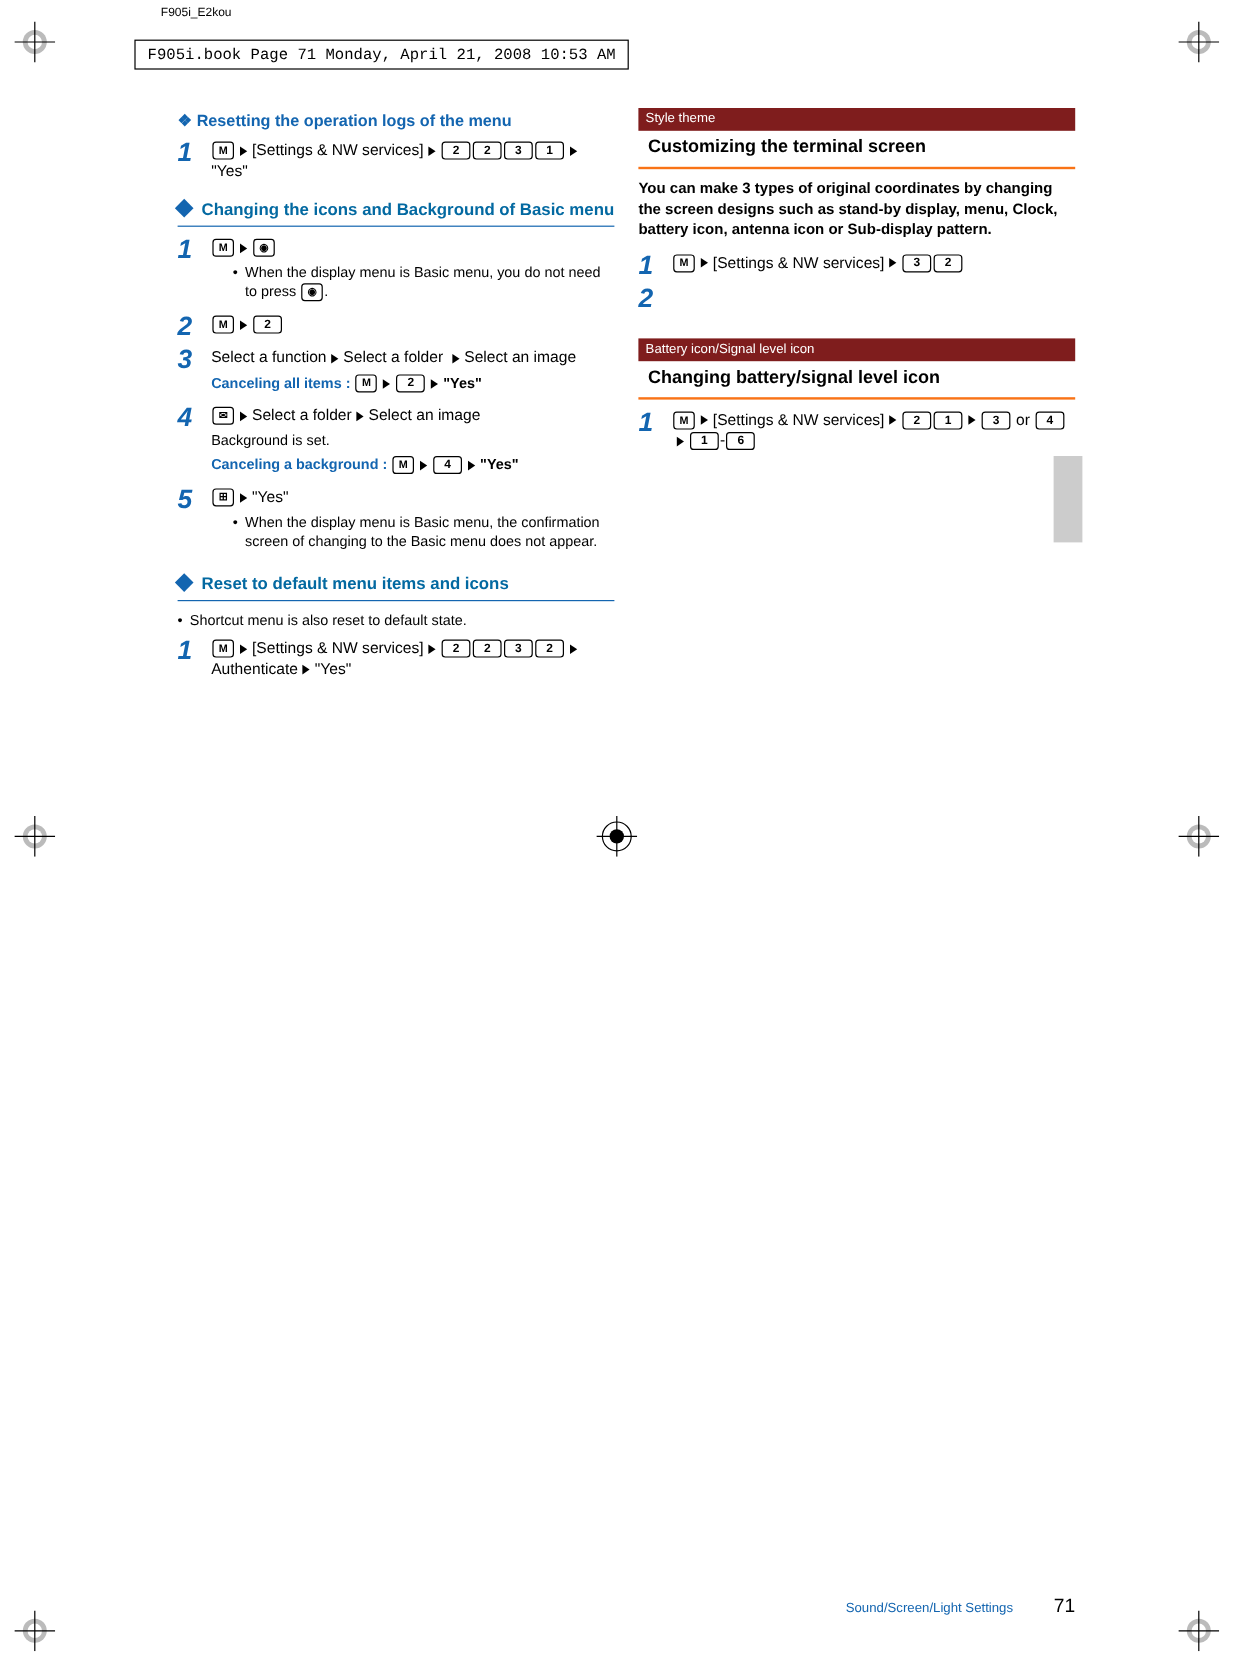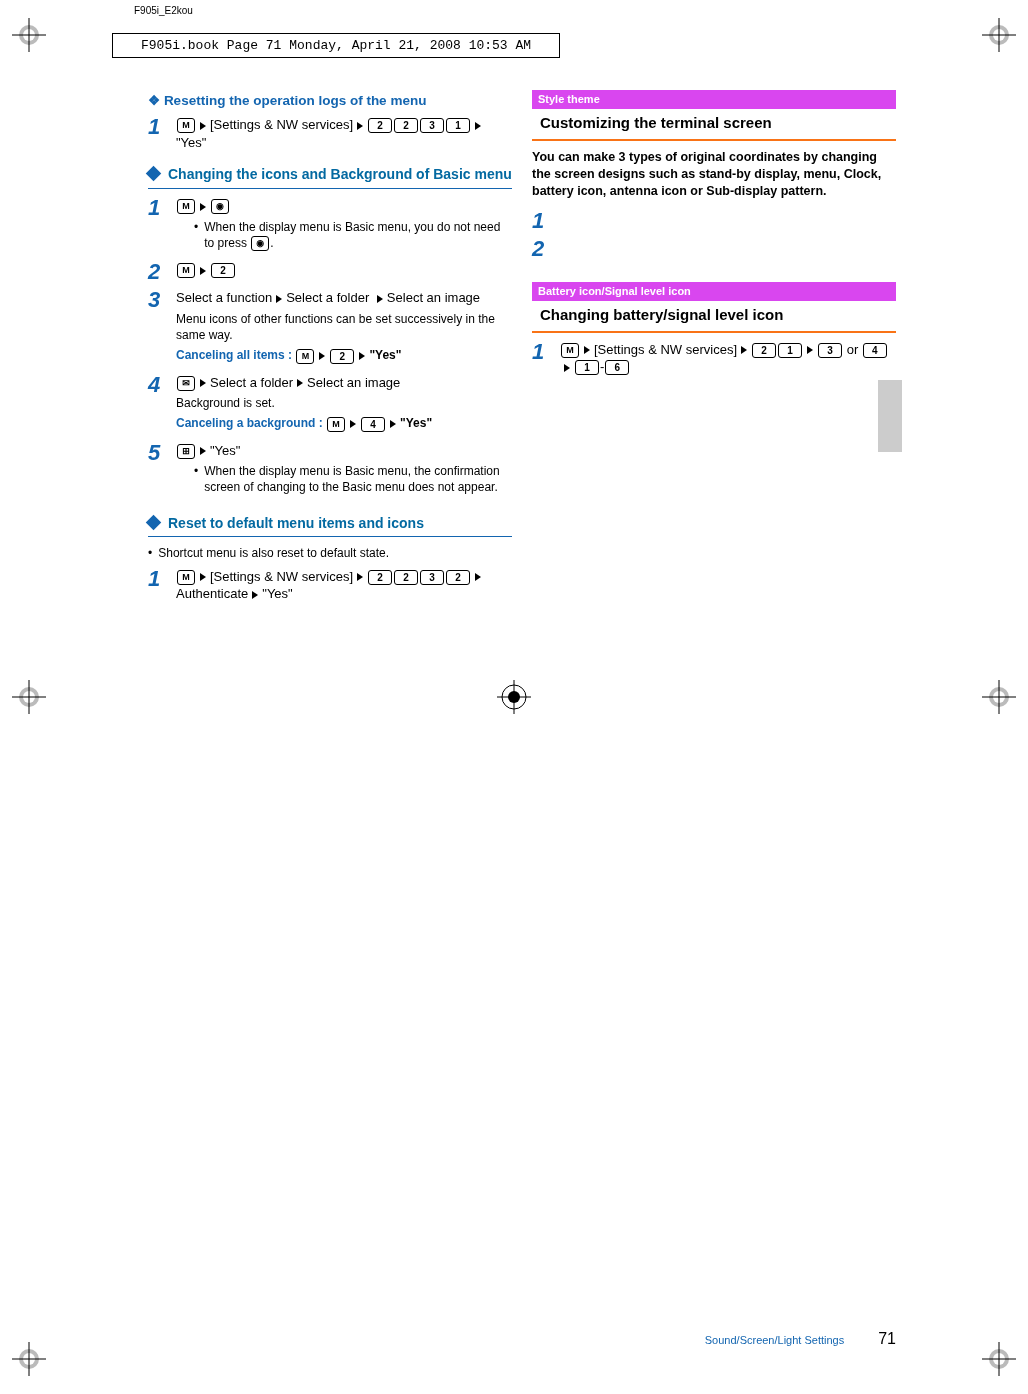--- a/index.html
+++ b/index.html
@@ -1,19 +1,19 @@
 <!DOCTYPE html>
 <html><head>
 <meta charset="utf-8">
 <style>
   * { box-sizing: border-box; margin: 0; padding: 0; }
   html, body { width: 1028px; height: 1394px; background: #fff; font-family: Arial, Helvetica, sans-serif; color: #000; }
   body { position: relative; }
   .hdr { position: absolute; top: 5px; left: 134px; font-size: 10px; }
-  .bookline { position: absolute; top: 33px; left: 112px; border: 1px solid #000; padding: 4px 28px; font-family: "Courier New", monospace; font-size: 13px; }
+  .bookline { position: absolute; top: 33px; left: 112px; border: 1px solid #000; padding: 4px 10px; font-family: "Courier New", monospace; font-size: 13px; }
   .regmark { position: absolute; width: 34px; height: 34px; }
   .regmark svg { width: 100%; height: 100%; }
   .rm-tl { top: 18px; left: 12px; }
   .rm-tr { top: 18px; right: 12px; }
   .rm-bl { bottom: 18px; left: 12px; }
   .rm-br { bottom: 18px; right: 12px; }
   .rm-ml { top: 680px; left: 12px; }
   .rm-mr { top: 680px; right: 12px; }
   .rm-center { position: absolute; top: 680px; left: 497px; width: 34px; height: 34px; }
   .rm-center svg { width:100%; height:100%; }
@@ -26,21 +26,21 @@
   .stepnum { color:#1365b0; font-style:italic; font-weight:bold; font-size:22px; width:22px; flex:none; line-height:1; }
   .step { display:flex; gap:6px; margin:6px 0 2px 0; align-items:flex-start; }
   .step .body { flex:1; }
   .kbtn { display:inline-block; border:1.2px solid #000; border-radius:3px; min-width:24px; height:15px; line-height:13px; text-align:center; font-size:10px; font-weight:bold; padding:0 3px; vertical-align:middle; margin:0 1px; }
   .kbtn.small { min-width:18px; font-size:9px; }
   .tri { display:inline-block; width:0; height:0; border-top:4px solid transparent; border-bottom:4px solid transparent; border-left:6px solid #000; margin:0 4px; vertical-align:middle; }
   .bullet { display:flex; gap:6px; margin:4px 0 4px 18px; font-size:12px; }
   .bullet .dot::before { content:"•"; }
   .note { font-size:12px; margin:4px 0 4px 18px; }
   .blue-label { color:#1365b0; font-weight:bold; }
-  .tag-bar { background:#d946ef; color:#fff; font-weight:bold; font-size:11px; padding:2px 6px; margin-top:2px; }
+  .tag-bar { background:#7f1d1d; color:#fff; font-weight:normal; font-size:11px; padding:2px 6px; margin-top:2px; }
   .heading-blue { font-weight:bold; font-size:15px; border-bottom:2px solid #f97316; padding:4px 0 6px 8px; margin-bottom:8px; }
   .intro { font-weight:bold; font-size:12.5px; margin-bottom:10px; line-height:1.35; }
   .side-tab { position:absolute; top:380px; left:878px; width:24px; height:72px; background:#ccc; }
   .footer { position:absolute; bottom:46px; left:140px; width:756px; display:flex; justify-content:flex-end; align-items:baseline; gap:34px; font-size:11px; color:#1365b0; }
   .footer .pageno { color:#000; font-size:16px; }
 </style>
 </head>
 <body>
 
 <div class="hdr">F905i_E2kou</div>
@@ -125,21 +125,20 @@
       <div class="stepnum">2</div>
       <div class="body">
         <span class="kbtn small">M</span><span class="tri"></span><span class="kbtn">2</span>
       </div>
     </div>
 
     <div class="step">
       <div class="stepnum">3</div>
       <div class="body">
         <span>Select a function</span><span class="tri"></span><span>Select a folder</span> <span class="tri"></span><span>Select an image</span>
-        <div class="note" style="margin-left:0">Menu icons of other functions can be set successively in the same way.</div>
         <div class="note" style="margin-left:0">
           <span class="blue-label">Canceling all items :</span>
           <span class="kbtn small">M</span><span class="tri"></span><span class="kbtn">2</span><span class="tri"></span><b>"Yes"</b>
         </div>
       </div>
     </div>
 
     <div class="step">
       <div class="stepnum">4</div>
       <div class="body">
@@ -179,20 +178,23 @@
     </div>
   </div>
 
   <div class="col">
     <div class="tag-bar">Style theme</div>
     <div class="heading-blue">Customizing the terminal screen</div>
     <div class="intro">You can make 3 types of original coordinates by changing the screen designs such as stand-by display, menu, Clock, battery icon, antenna icon or Sub-display pattern.</div>
 
     <div class="step">
       <div class="stepnum">1</div>
+      <div class="body">
+        <span class="kbtn small">M</span><span class="tri"></span><span>[Settings &amp; NW services]</span><span class="tri"></span><span class="kbtn">3</span><span class="kbtn">2</span>
+      </div>
     </div>
 
     <div class="step">
       <div class="stepnum">2</div>
     </div>
 
     <div style="height:18px"></div>
     <div class="tag-bar">Battery icon/Signal level icon</div>
     <div class="heading-blue">Changing battery/signal level icon</div>
 

